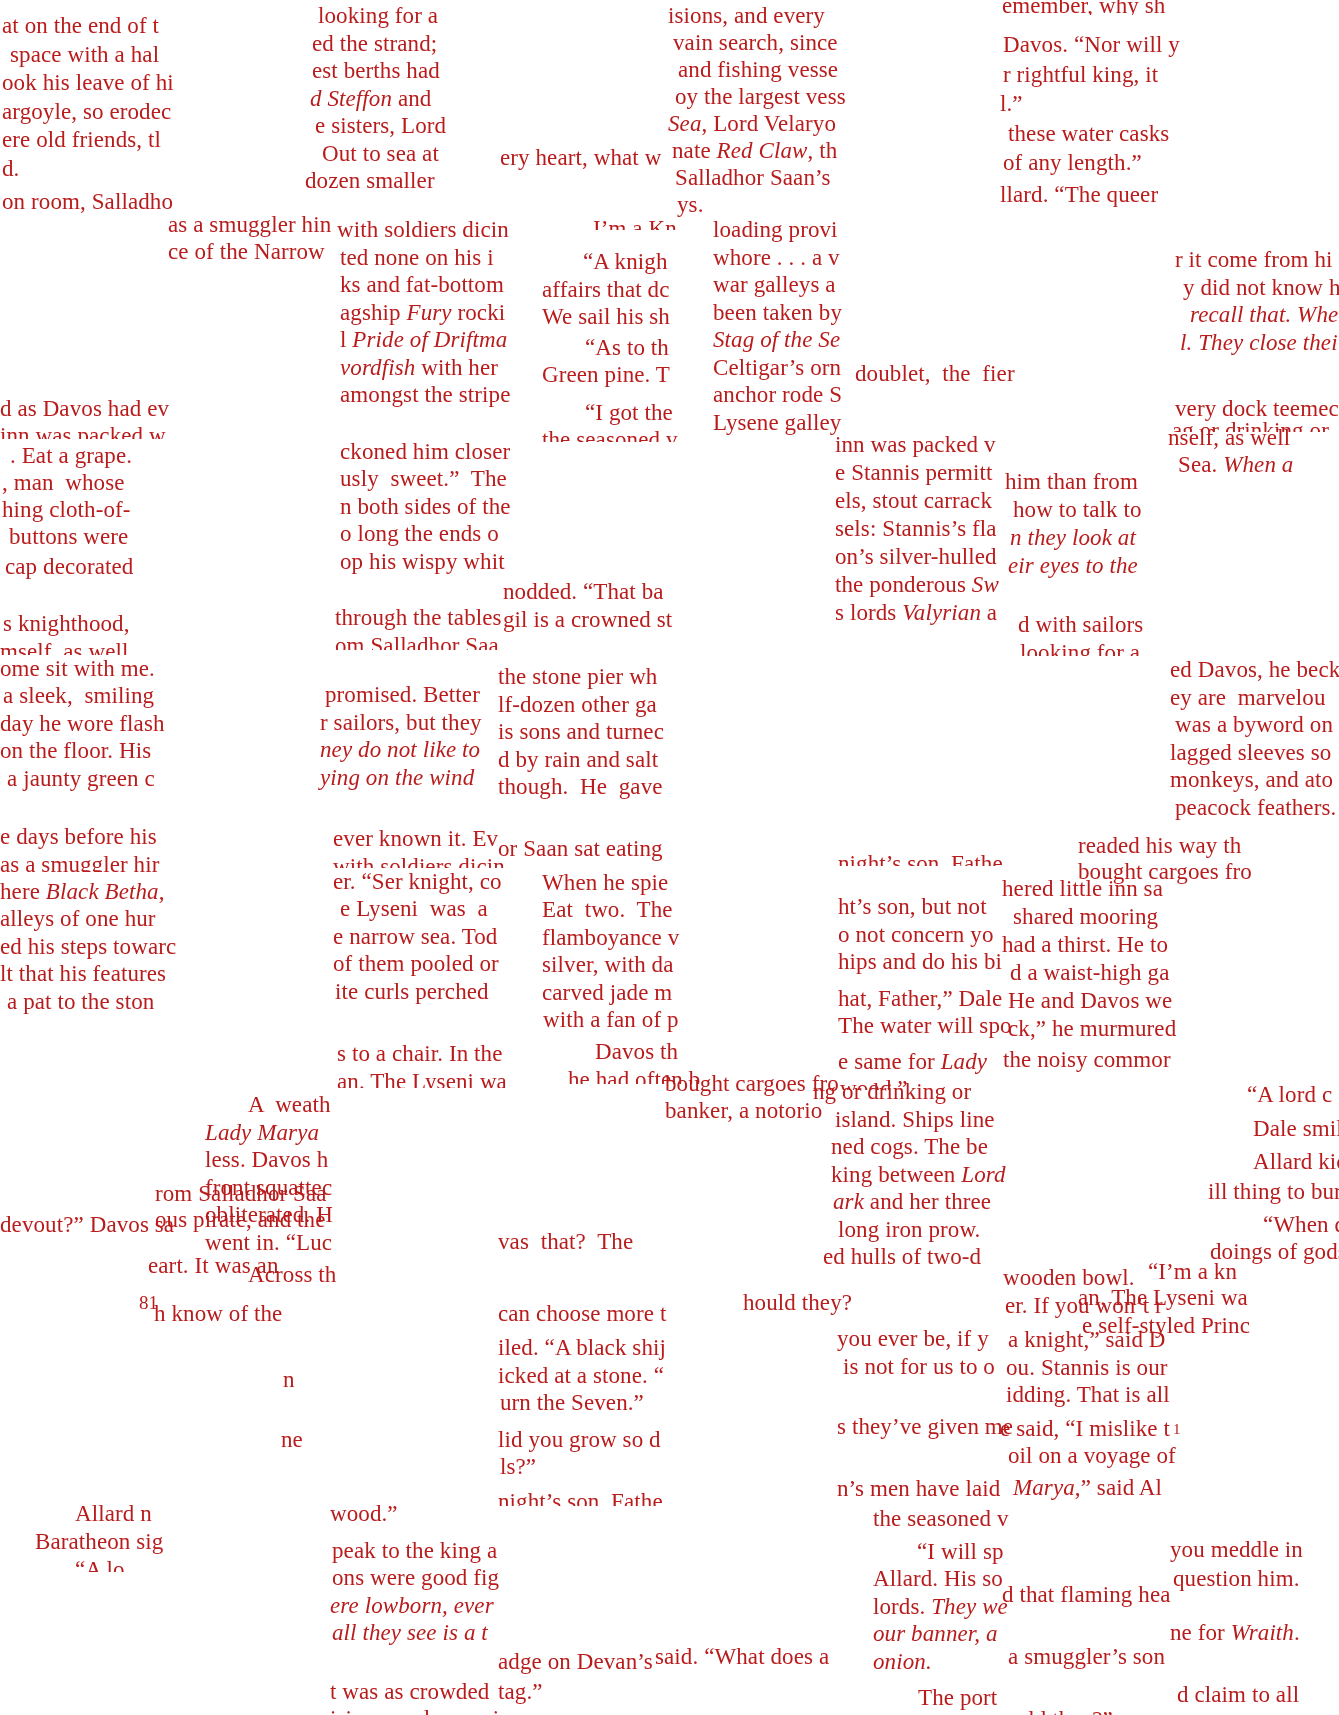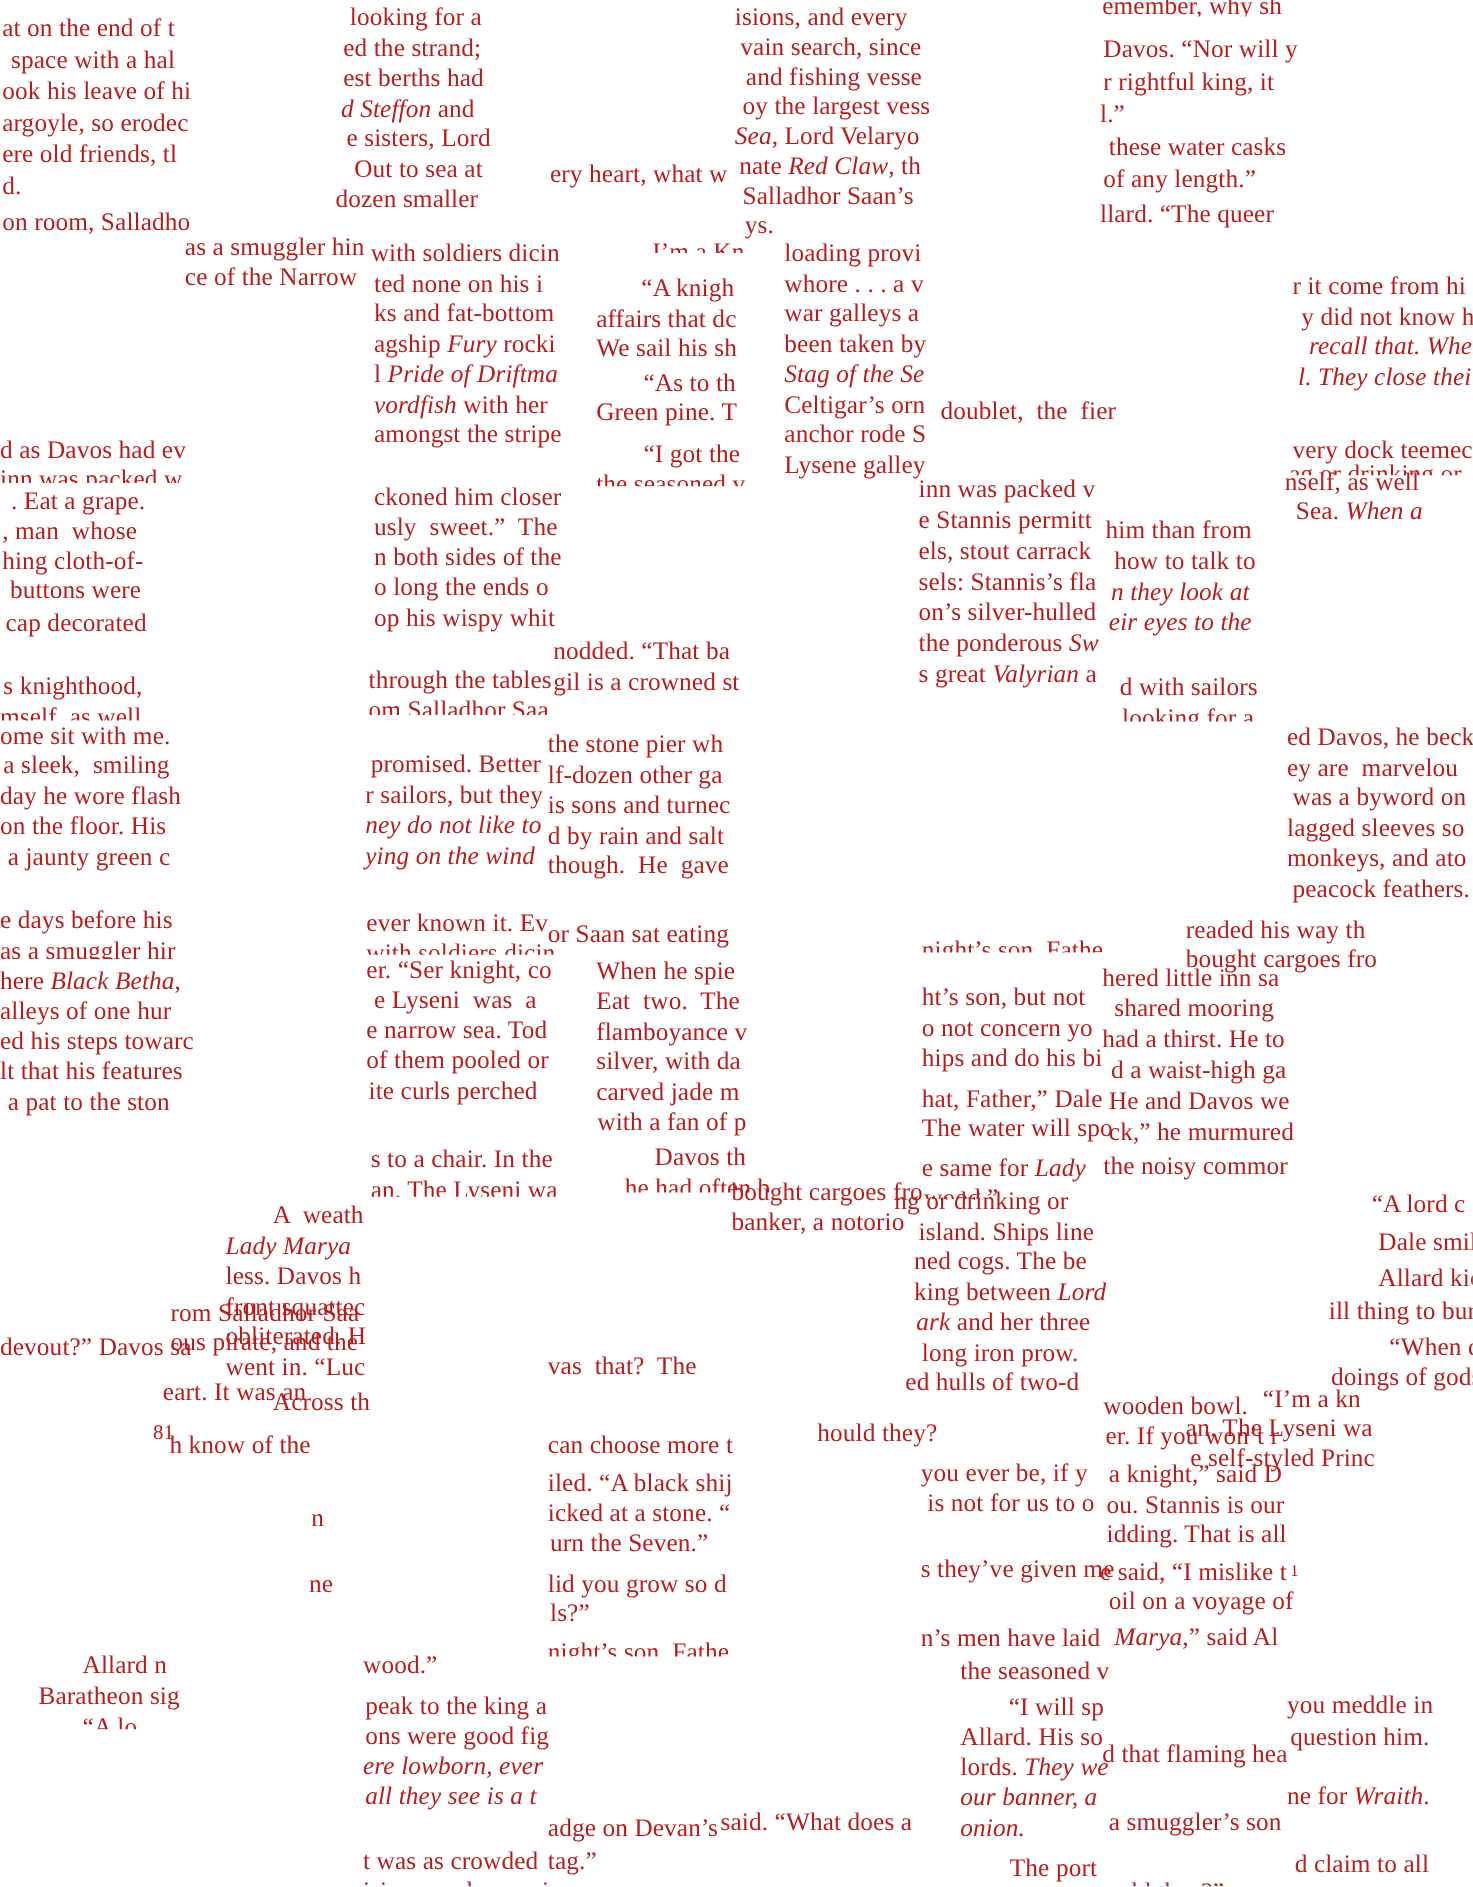--- a/index.html
+++ b/index.html
@@ -162,21 +162,21 @@
     <div class="frag" style="left: 855px; top: 360px; line-height: 27.5px;">
       <div class="line"><span>doublet,  the  fier</span></div>
     </div>
     <div class="frag" style="left: 835px; top: 431px; line-height: 28px;">
       <div class="line"><span>inn was packed v</span></div>
       <div class="line"><span>e Stannis permitt</span></div>
       <div class="line"><span>els, stout carrack</span></div>
       <div class="line"><span>sels: Stannis’s fla</span></div>
       <div class="line"><span>on’s silver-hulled</span></div>
       <div class="line"><span>the ponderous </span><i>Sw</i></div>
-      <div class="line"><span>s great </span><i>Valyrian</i><span> a</span></div>
+      <div class="line"><span>s lords </span><i>Valyrian</i><span> a</span></div>
     </div>
     <div class="frag" style="left: 1005px; top: 468px; line-height: 28px;">
       <div class="line"><span>him than from</span></div>
       <div class="line" style="margin-left: 8px;"><span>how to talk to</span></div>
       <div class="line" style="margin-left: 5px;"><i>n they look at</i></div>
       <div class="line" style="margin-left: 3px;"><i>eir eyes to the</i></div>
     </div>
     <div class="frag" style="left: 1175px; top: 246px; line-height: 27.5px;">
       <div class="line"><span>r it come from hi</span></div>
       <div class="line" style="margin-left: 8px;"><span>y did not know h</span></div>
@@ -306,21 +306,21 @@
       <div class="line"><span>through the tables</span></div>
       <div class="line clipbox" style="height: 18px;"><span>om Salladhor Saa</span></div>
     </div>
     <div class="frag" style="left: 498px; top: 663px; line-height: 27.5px;">
       <div class="line"><span>the stone pier wh</span></div>
       <div class="line"><span>lf-dozen other ga</span></div>
       <div class="line"><span>is sons and turnec</span></div>
       <div class="line"><span>d by rain and salt</span></div>
       <div class="line"><span>though.  He  gave</span></div>
     </div>
-    <div class="frag" style="left: 332px; top: 681px; line-height: 27.5px;">
+    <div class="frag" style="left: 320px; top: 681px; line-height: 27.5px;">
       <div class="line" style="margin-left: 5px;"><span>promised. Better</span></div>
       <div class="line"><span>r sailors, but they</span></div>
       <div class="line"><i>ney do not like to</i></div>
       <div class="line"><i>ying on the wind</i></div>
     </div>
     <div class="frag" style="left: 498px; top: 1228px; line-height: 27.5px;">
       <div class="line"><span>vas  that?  The</span></div>
       <div class="line" style="margin-top: 44px;"><span>can choose more t</span></div>
       <div class="line" style="margin-top: 7px;"><span>iled. “A black shij</span></div>
       <div class="line"><span>icked at a stone. “</span></div>

